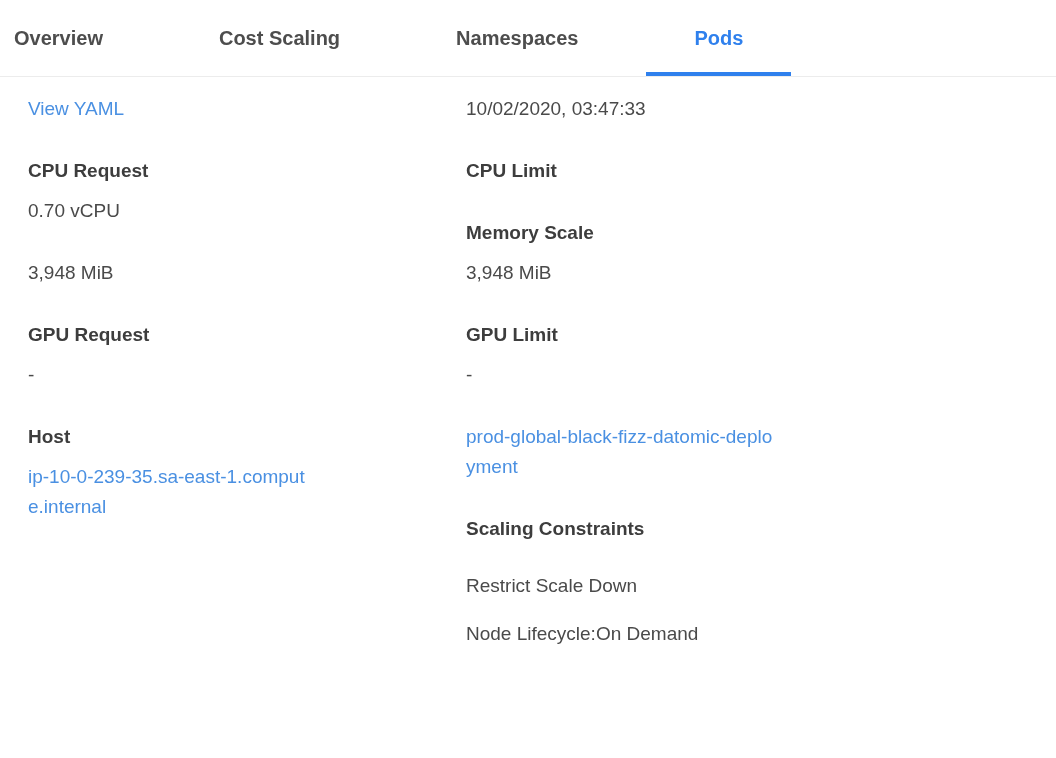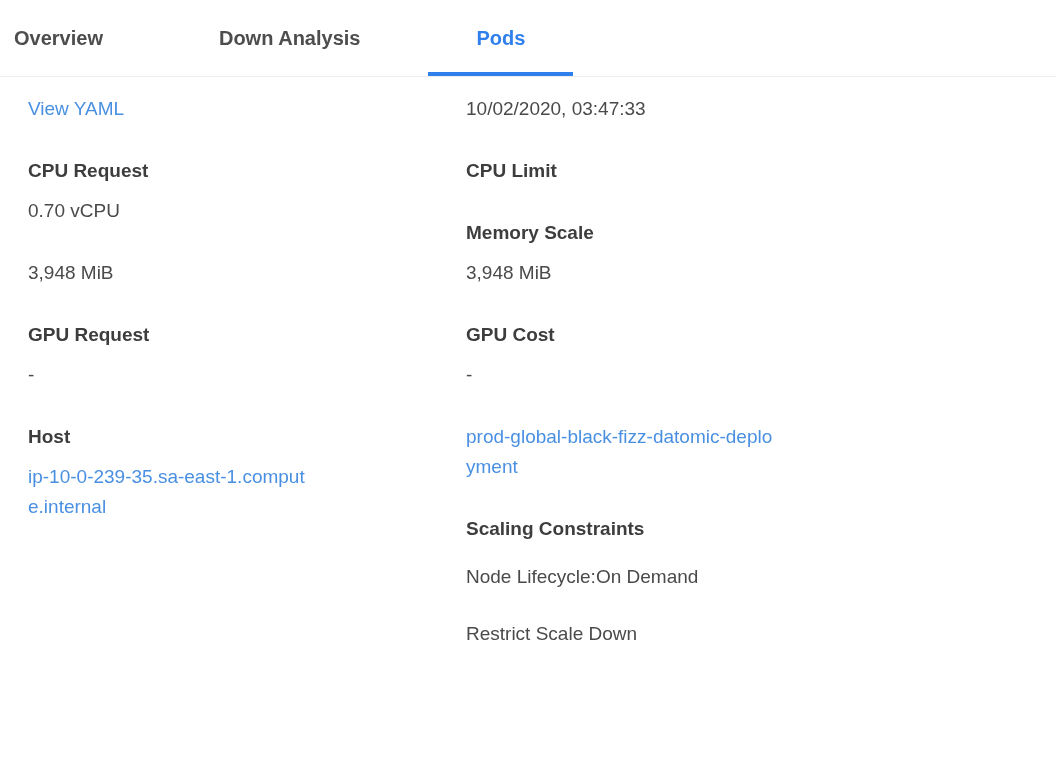--- a/index.html
+++ b/index.html
@@ -103,21 +103,22 @@
   .scaling-item.si-1 { margin-top: 27px; }
   .scaling-item.si-2 { margin-top: 18px; }
 </style>
 </head>
 <body>
 
 <div class="page">
 
   <div class="tabbar">
     <div class="tab">Overview</div>
-    <div class="tab">Down Analysis</div>
+    <div class="tab">Cost Scaling</div>
+    <div class="tab">Namespaces</div>
     <div class="tab active">Pods</div>
   </div>
 
   <div class="content">
 
     <div class="col">
 
       <div class="toprow">
         <a class="link">View YAML</a>
       </div>
@@ -152,30 +153,30 @@
       <div class="field">
         <div class="label">CPU Limit</div>
       </div>
 
       <div class="field">
         <div class="label">Memory Scale</div>
         <div class="value">3,948 MiB</div>
       </div>
 
       <div class="field">
-        <div class="label">GPU Cost</div>
+        <div class="label">GPU Limit</div>
         <div class="value">-</div>
       </div>
 
       <div class="field">
         <div class="value">
           <a class="link wrap-deploy">prod-global-black-fizz-datomic-deployment</a>
         </div>
       </div>
 
       <div class="scaling-label">Scaling Constraints</div>
+      <div class="scaling-item si-1">Restrict Scale Down</div>
       <div class="scaling-item si-2">Node Lifecycle:On Demand</div>
-      <div class="scaling-item si-1">Restrict Scale Down</div>
 
     </div>
 
   </div>
 </div>
 
 </body></html>

